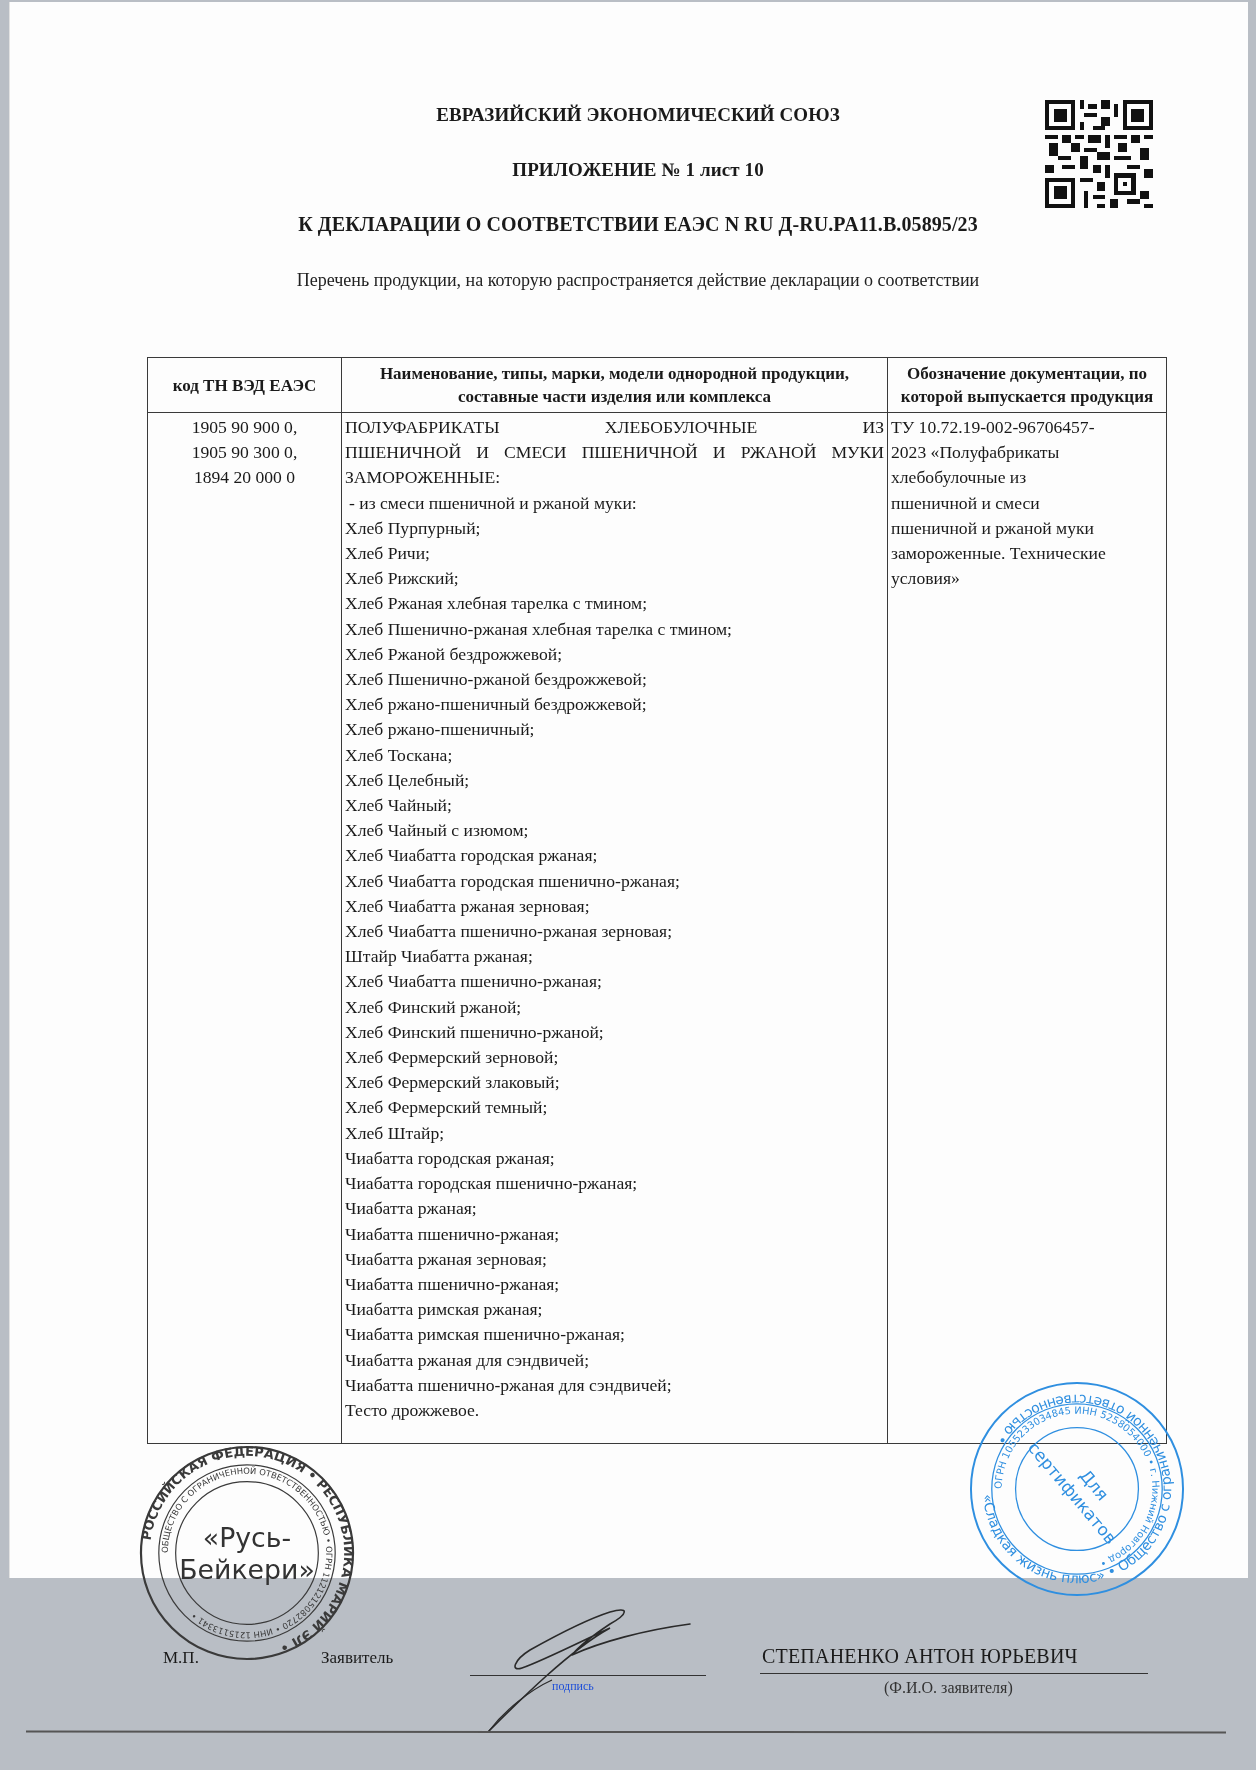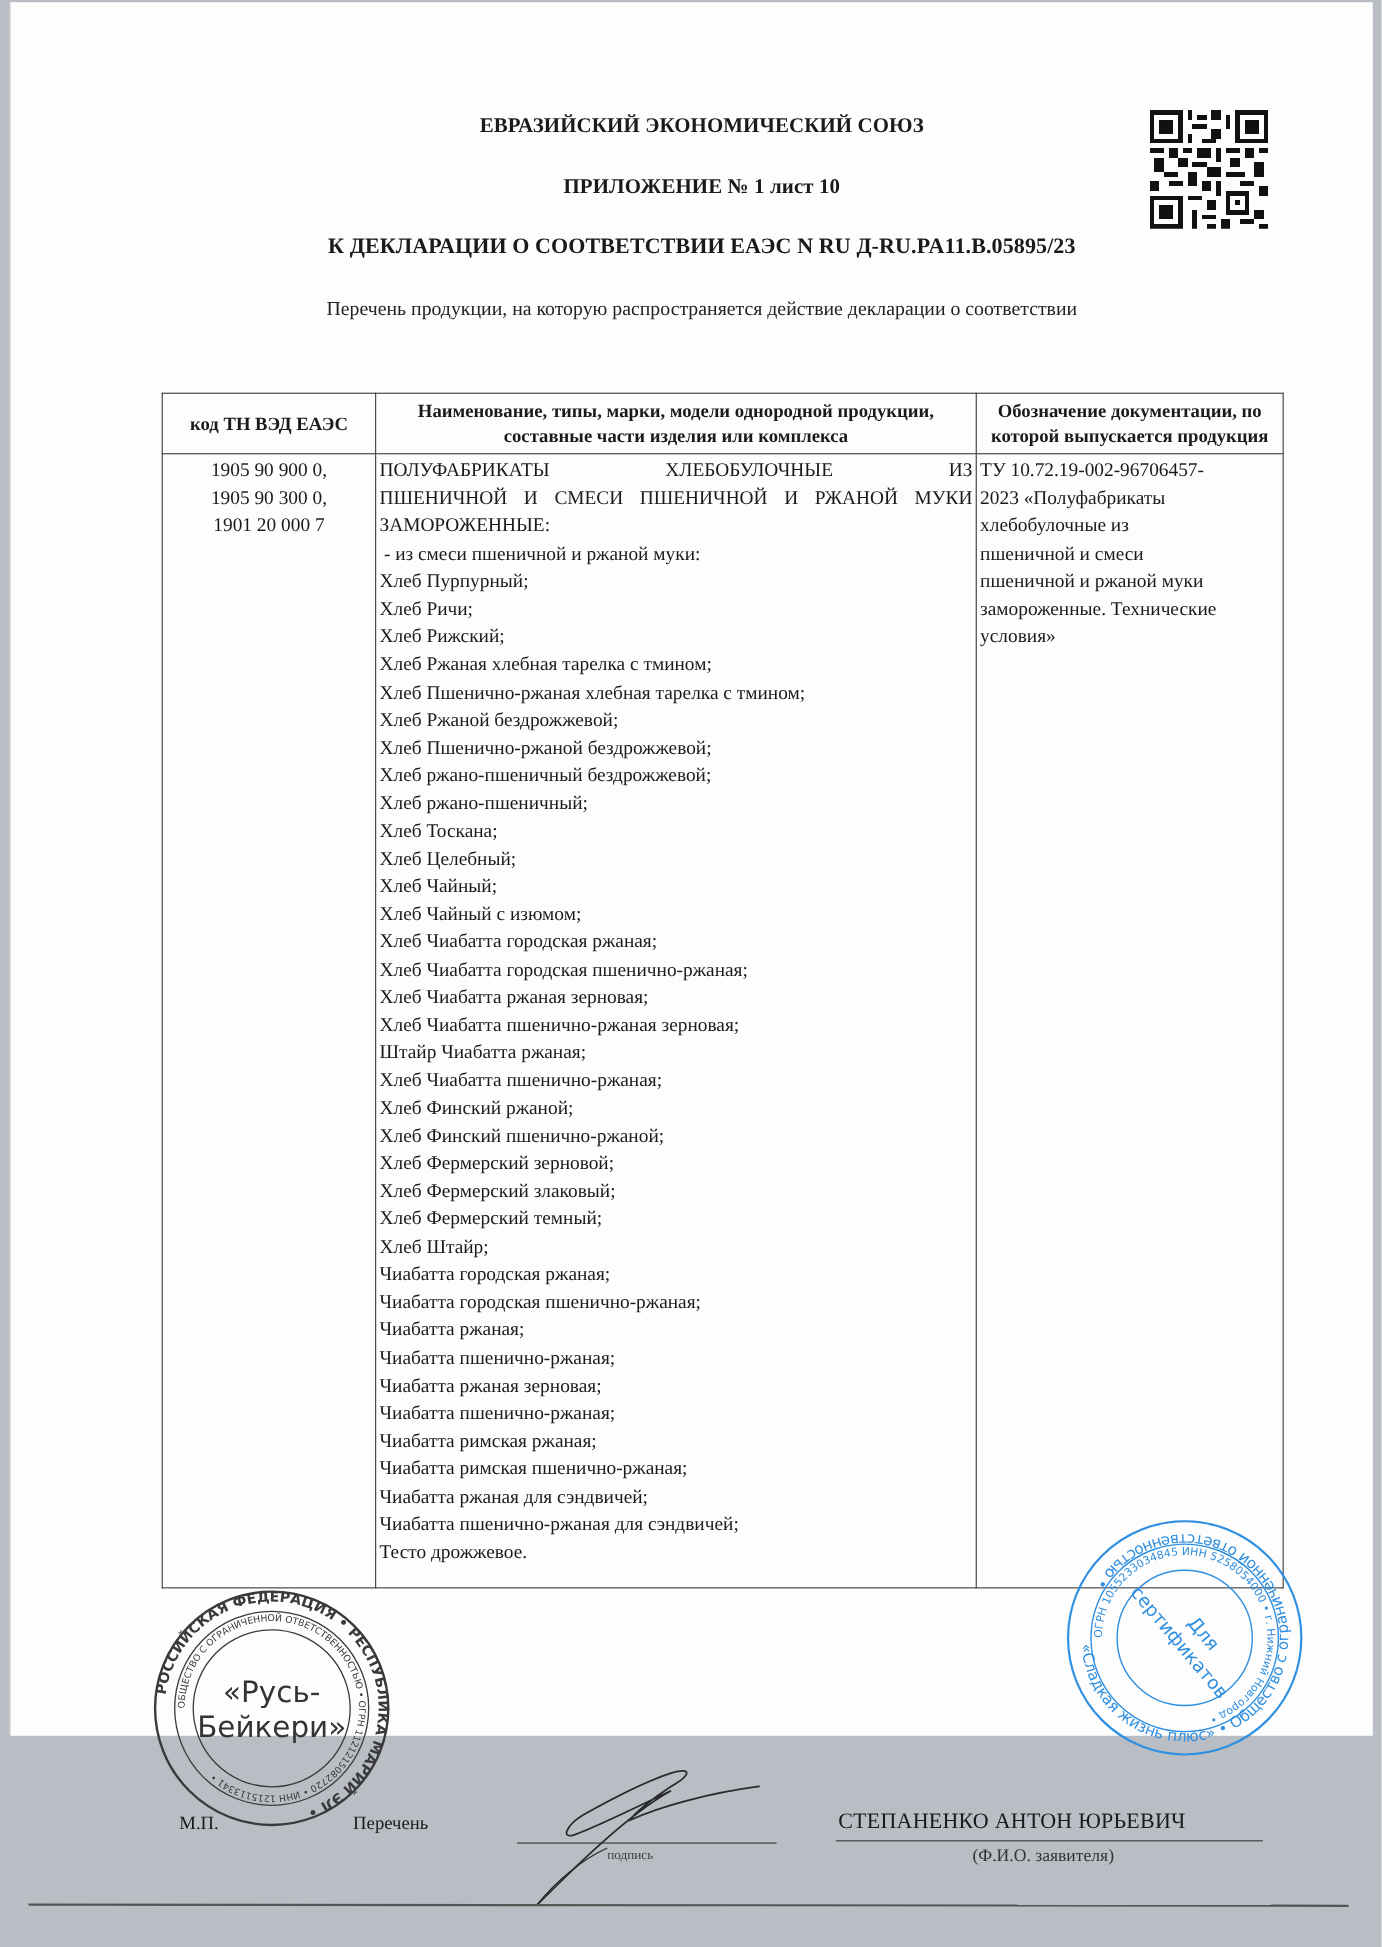--- a/index.html
+++ b/index.html
@@ -51,21 +51,21 @@
   .doc { font-size: 17.6px; }
   .stamp-left {
     position: absolute; left: 138px; top: 1444px; width: 218px; height: 218px;
   }
   .stamp-right {
     position: absolute; left: 968px; top: 1380px; width: 218px; height: 218px;
   }
   .mp { position: absolute; left: 163px; top: 1648px; font-size: 17px; }
   .applicant { position: absolute; left: 321px; top: 1648px; font-size: 17px; }
   .sigline { position: absolute; left: 470px; top: 1675px; width: 236px; border-top: 1.5px solid #333; }
-  .siglabel { position: absolute; left: 552px; top: 1679px; font-size: 12px; color: #404040; }
+  .siglabel { position: absolute; left: 552px; top: 1679px; font-size: 12px; color: #1d4ed8; }
   .name { position: absolute; left: 762px; top: 1645px; font-size: 20px; letter-spacing: 0.2px; }
   .nameline { position: absolute; left: 760px; top: 1673px; width: 388px; border-top: 1.5px solid #333; }
   .namelabel { position: absolute; left: 884px; top: 1679px; font-size: 16px; color: #333; }
   .signature { position: absolute; left: 460px; top: 1590px; width: 320px; height: 145px; }
   .footer-line { position: absolute; left: 26px; top: 1731px; width: 1200px; border-top: 2px solid #555; transform: rotate(0.05deg); }
 </style>
 </head>
 <body>
 
 <div class="page">
@@ -146,21 +146,21 @@
       <th>код ТН ВЭД ЕАЭС</th>
       <th>Наименование, типы, марки, модели однородной продукции, составные части изделия или комплекса</th>
       <th>Обозначение документации, по которой выпускается продукция</th>
     </tr>
   </thead>
   <tbody>
     <tr>
       <td class="codes">
         <div>1905 90 900 0,</div>
         <div>1905 90 300 0,</div>
-        <div>1901 20 000 7</div>
+        <div>1894 20 000 0</div>
       </td>
       <td>
         <div class="prodhead">
           <div class="firstline">
             <span>ПОЛУФАБРИКАТЫ</span>
             <span>ХЛЕБОБУЛОЧНЫЕ</span>
             <span>ИЗ</span>
           </div>
           <div>ПШЕНИЧНОЙ И СМЕСИ ПШЕНИЧНОЙ И РЖАНОЙ МУКИ ЗАМОРОЖЕННЫЕ:</div>
         </div>
@@ -255,21 +255,21 @@
   <text font-family="DejaVu Sans, sans-serif" font-size="10" fill="#2f8fe0">
     <textPath href="#ri" startOffset="0%">ОГРН 1055233034845 ИНН 5258054000 • г. Нижний Новгород •</textPath>
   </text>
   <g transform="rotate(50 110 110)">
     <text x="118" y="100" text-anchor="middle" font-family="DejaVu Sans, sans-serif" font-size="17" fill="#2f8fe0">Для</text>
     <text x="110" y="122" text-anchor="middle" font-family="DejaVu Sans, sans-serif" font-size="17" fill="#2f8fe0">сертификатов</text>
   </g>
 </svg>
 
 <div class="mp">М.П.</div>
-<div class="applicant">Перечень</div>
+<div class="applicant">Заявитель</div>
 <div class="sigline"></div>
 <div class="siglabel">подпись</div>
 <svg class="signature" viewBox="0 0 320 145">
   <path d="M28,142 C60,110 110,60 150,38 C120,52 80,72 62,78 C50,82 54,70 70,60 C95,46 125,30 150,22 C170,16 168,24 150,34 C135,44 120,55 112,65 M112,65 C140,52 185,40 230,34" fill="none" stroke="#2a2a2a" stroke-width="1.6" stroke-linecap="round"></path>
   <path d="M28,142 C45,120 70,100 92,90" fill="none" stroke="#2a2a2a" stroke-width="1.2"></path>
 </svg>
 <div class="name">СТЕПАНЕНКО АНТОН ЮРЬЕВИЧ</div>
 <div class="nameline"></div>
 <div class="namelabel">(Ф.И.О. заявителя)</div>
 

